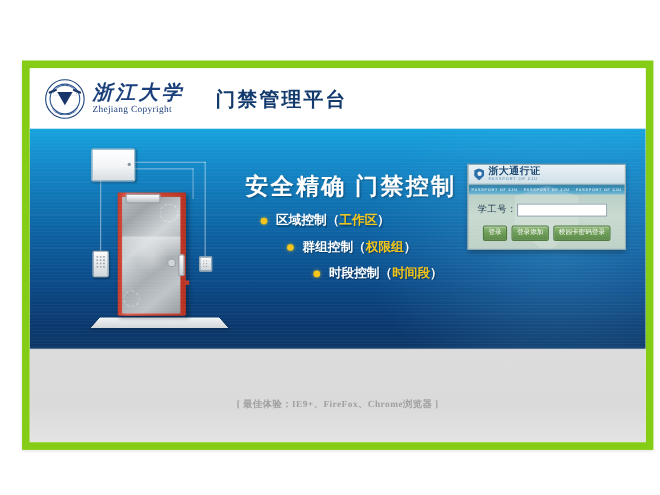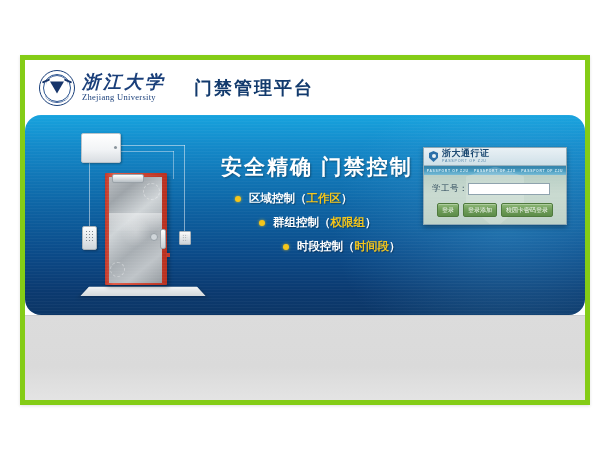--- a/index.html
+++ b/index.html
@@ -12,21 +12,21 @@
     overflow: hidden;
   }
 
   #page {
     position: absolute;
     left: 20px;
     top: 55px;
     width: 560px;
     height: 340px;
     background: #ffffff;
-    border: 5px solid #84cc16;
+    border: 7px solid #84cc16;
     box-shadow: 0 1px 3px rgba(0,0,0,0.12);
     overflow: hidden;
   }
 
   
   .header {
     position: relative;
     height: 55px;
     background: #ffffff;
     display: flex;
@@ -98,21 +98,20 @@
     letter-spacing: 2px;
     white-space: nowrap;
   }
 
   
   .banner {
     position: relative;
     height: 200px;
     background: linear-gradient(to bottom, #17a3de 0%, #1489c9 16%, #0e66a6 44%, #0b4a88 70%, #0b3a70 88%, #0c3666 100%);
     overflow: hidden;
-    border-radius: 16px;
   }
   .banner::after {
     content: "";
     position: absolute; inset: 0;
     background: repeating-linear-gradient(to bottom, rgba(255,255,255,0.035) 0 1px, transparent 1px 3px);
     pointer-events: none;
   }
   .banner-radial {
     position: absolute; left: 300px; top: -40px;
     width: 360px; height: 300px;
@@ -350,21 +349,21 @@
       <div class="emblem">
         <div class="ring"></div>
         <div class="arc-top"></div>
         <div class="arc-bot"></div>
         <div class="wing-l"></div>
         <div class="wing-r"></div>
         <div class="bird"></div>
       </div>
       <div class="univ-name">
         <div class="univ-cn">浙江大学</div>
-        <div class="univ-en">Zhejiang University</div>
+        <div class="univ-en">Zhejiang Copyright</div>
       </div>
     </div>
     <div class="platform-title">门禁管理平台</div>
   </div>
 
   <div class="banner">
     <div class="banner-radial"></div>
 
     <div class="illus">
       <div class="wire w2"></div>
@@ -444,15 +443,16 @@
         <div class="btn-row">
           <button class="lp-btn">登录</button>
           <button class="lp-btn">登录添加</button>
           <button class="lp-btn">校园卡密码登录</button>
         </div>
       </div>
     </div>
   </div>
 
   <div class="footer">
+    <div class="browsers">[ 最佳体验：IE9+、FireFox、Chrome浏览器 ]</div>
   </div>
 
 </div>
 
 </body></html>

